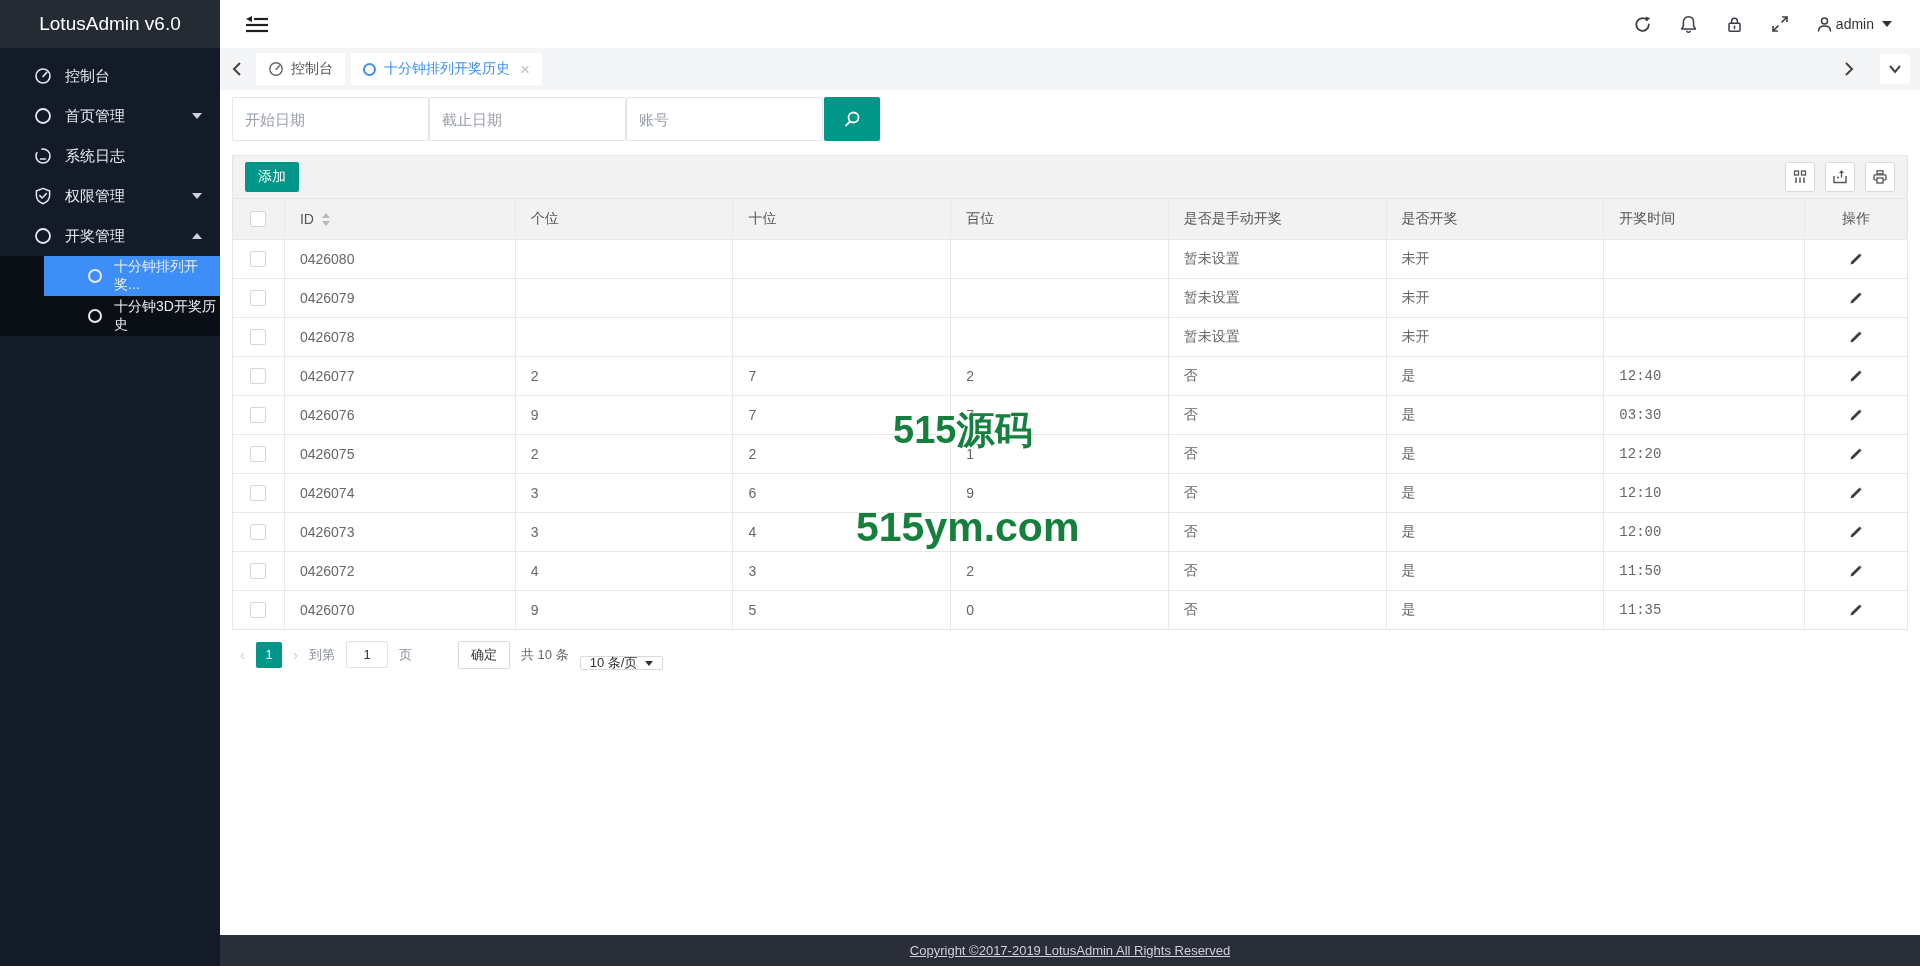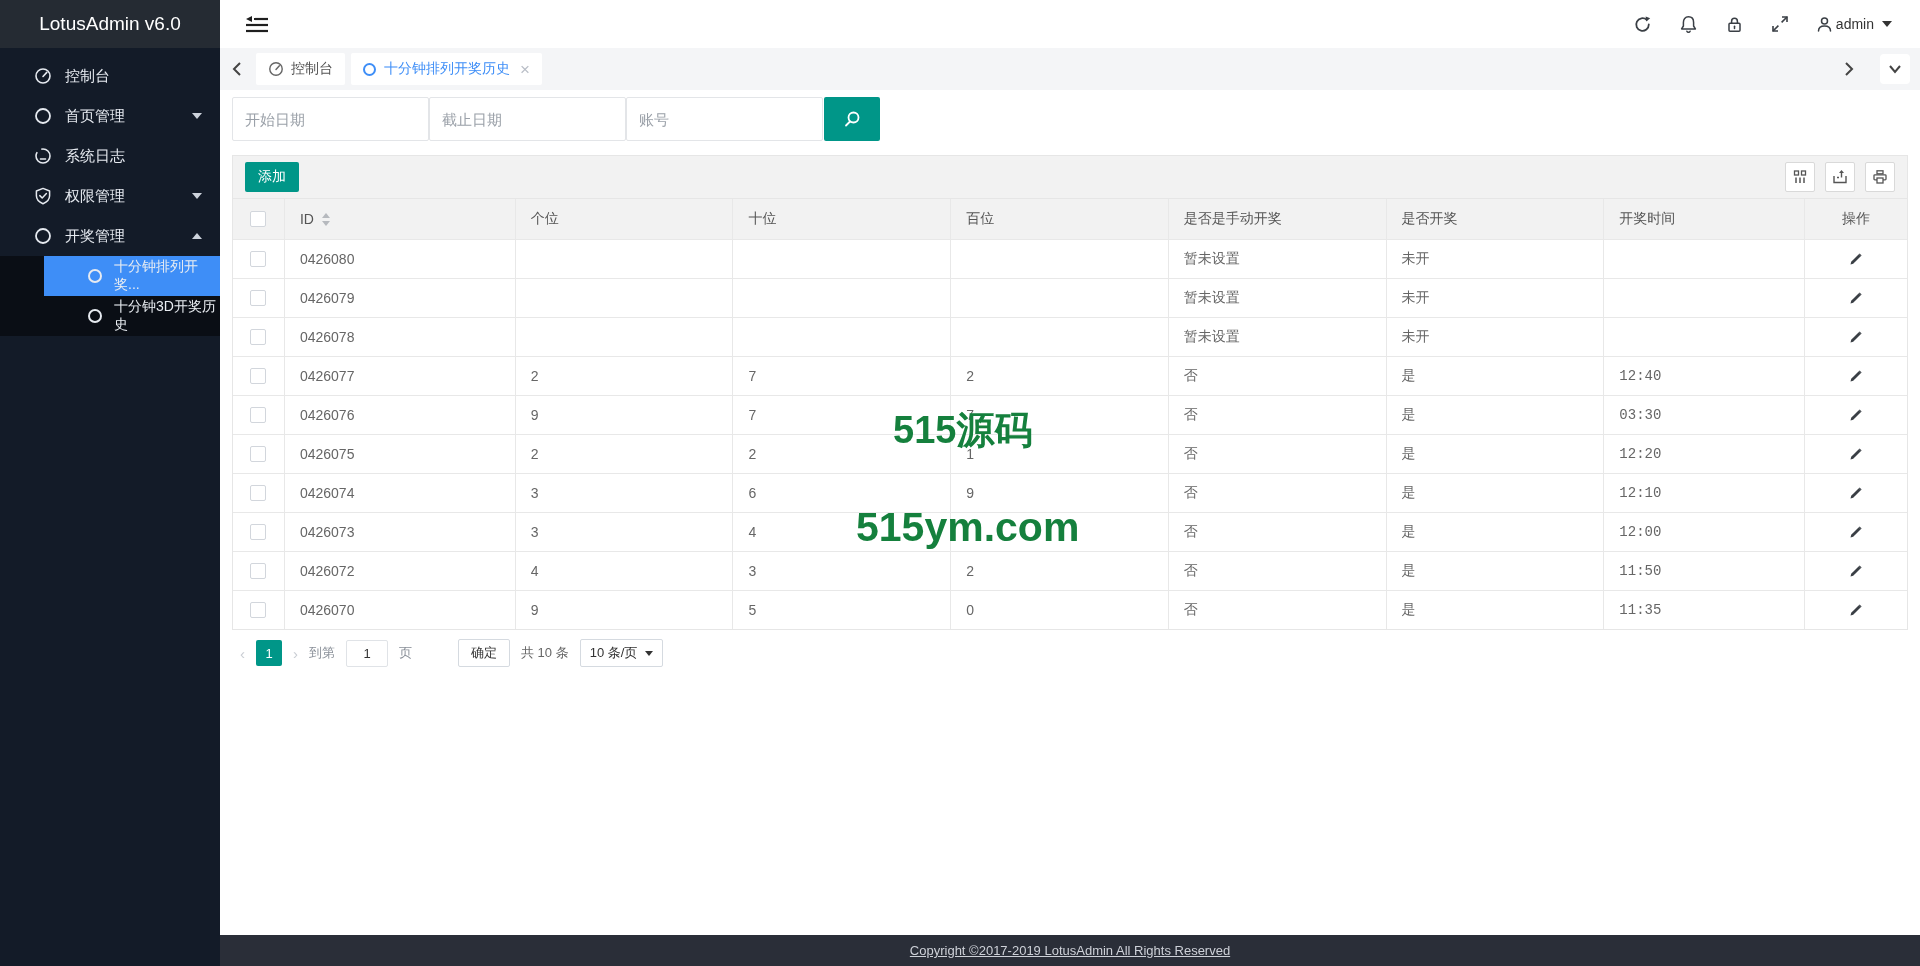--- a/index.html
+++ b/index.html
@@ -64,21 +64,21 @@
   .sorter .s-dn { border-top:5px solid #b6b9be; }
   .edit-btn { display:flex; cursor:pointer; }
   
   .pagination { display:flex; align-items:center; margin-top:9px; gap:11px; font-size:13px; color:#666; padding-left:8px; }
   .pg-chev { color:#c9cdd3; font-size:15px; cursor:pointer; user-select:none; }
   .pg-num { min-width:26px; height:26px; background:#009688; color:#fff; display:flex; align-items:center; justify-content:center; border-radius:2px; cursor:pointer; }
   .pg-label { color:#8a9099; }
   .pg-input { width:42px; height:27px; border:1px solid #e0e3e7; border-radius:2px; text-align:center; font-size:13px; color:#333; outline:none; }
   .pg-confirm { height:28px; padding:0 12px; background:#fff; border:1px solid #d5dae0; border-radius:2px; font-size:13px; color:#333; cursor:pointer;margin-left:35px; }
   .pg-total { color:#666; }
-  .pg-select { height:28px; border:1px solid #d5dae0; background:#fff; border-radius:2px; display:flex; align-items:center; padding:0 9px; gap:8px; font-size:13px; color:#333; cursor:pointer; }
+  .pg-select { height:14px; border:1px solid #d5dae0; background:#fff; border-radius:2px; display:flex; align-items:center; padding:0 9px; gap:8px; font-size:13px; color:#333; cursor:pointer;margin-top:17px; }
   .pg-select .dcaret { width:0; height:0; border-left:4px solid transparent; border-right:4px solid transparent; border-top:5px solid #333; }
   
   .wm { position:absolute; color:#15803d; font-weight:bold; z-index:40; pointer-events:none; white-space:nowrap; }
   .wm1 { left:893px; top:405px; font-size:38px; }
   .wm2 { left:856px; top:504px; font-size:41px;text-align:right; }
   .footer { position:absolute; left:220px; bottom:0; right:0; height:31px; background:#2a2e38; color:#ced1d8; font-size:13px; display:flex; align-items:center; justify-content:center; z-index:3;text-decoration:underline; }
   svg { display:block; }
 </style>
 </head>
 <body>

